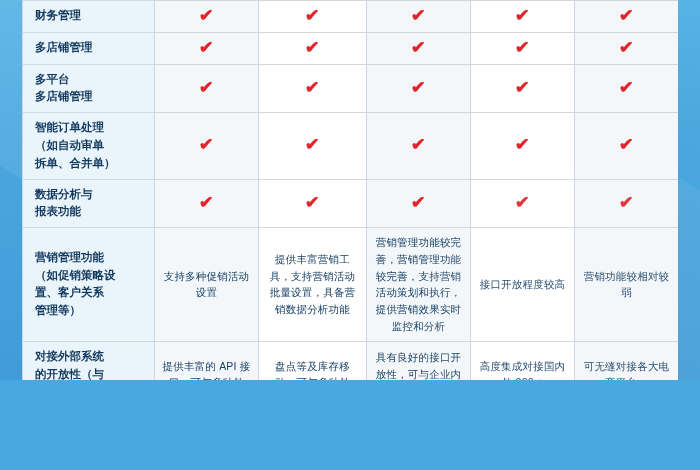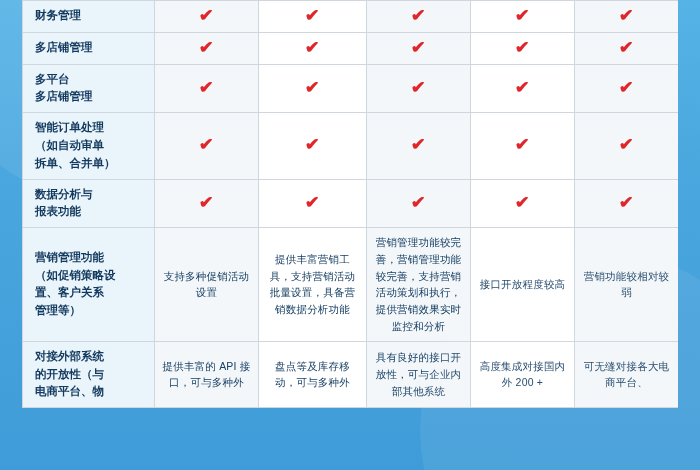--- a/index.html
+++ b/index.html
@@ -10,21 +10,21 @@
     width: 700px;
     height: 470px;
     overflow: hidden;
     background: #4aa8e0;
     font-family: "Liberation Sans", sans-serif;
   }
   
   .page {
     position: relative;
     width: 700px;
-    height: 470px;
+    height: 380px;
     background: linear-gradient(180deg, #55b3e6 0%, #49a6de 40%, #3f9cd8 100%);
     overflow: hidden;
   }
   .page::before {
     content: "";
     position: absolute;
     left: -60px;
     top: -120px;
     width: 320px;
     height: 320px;

